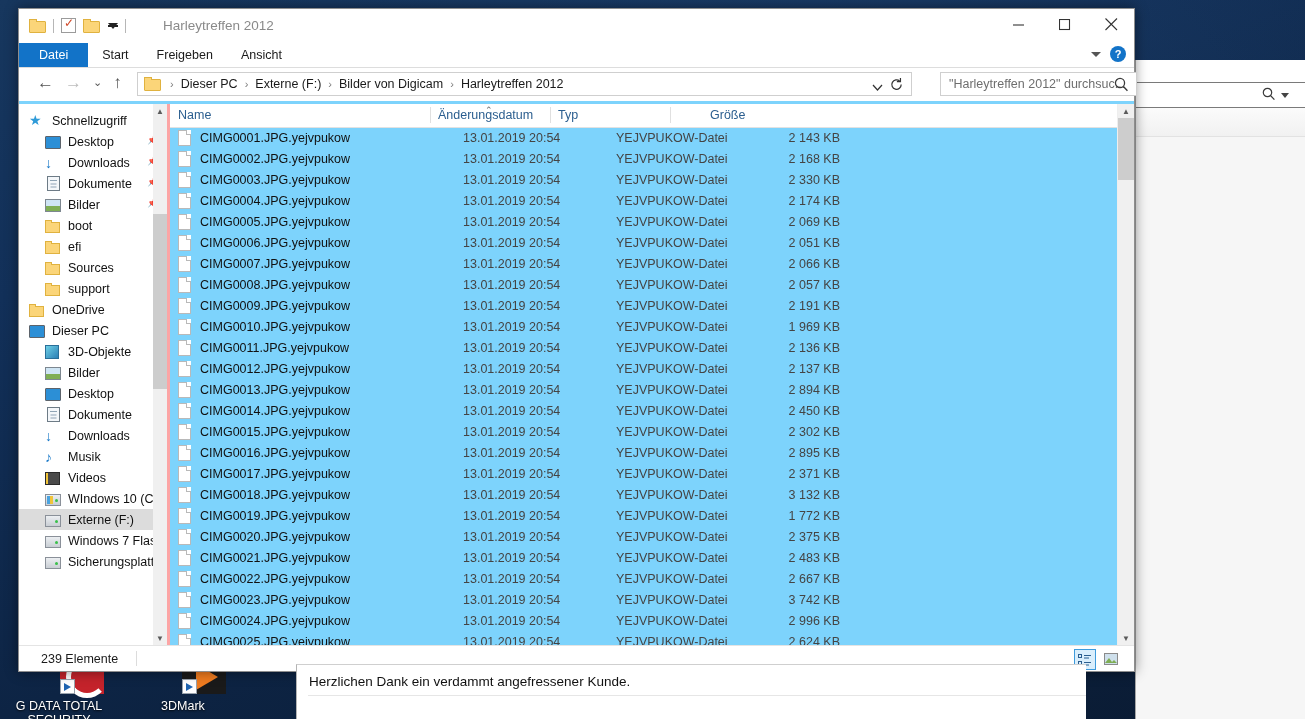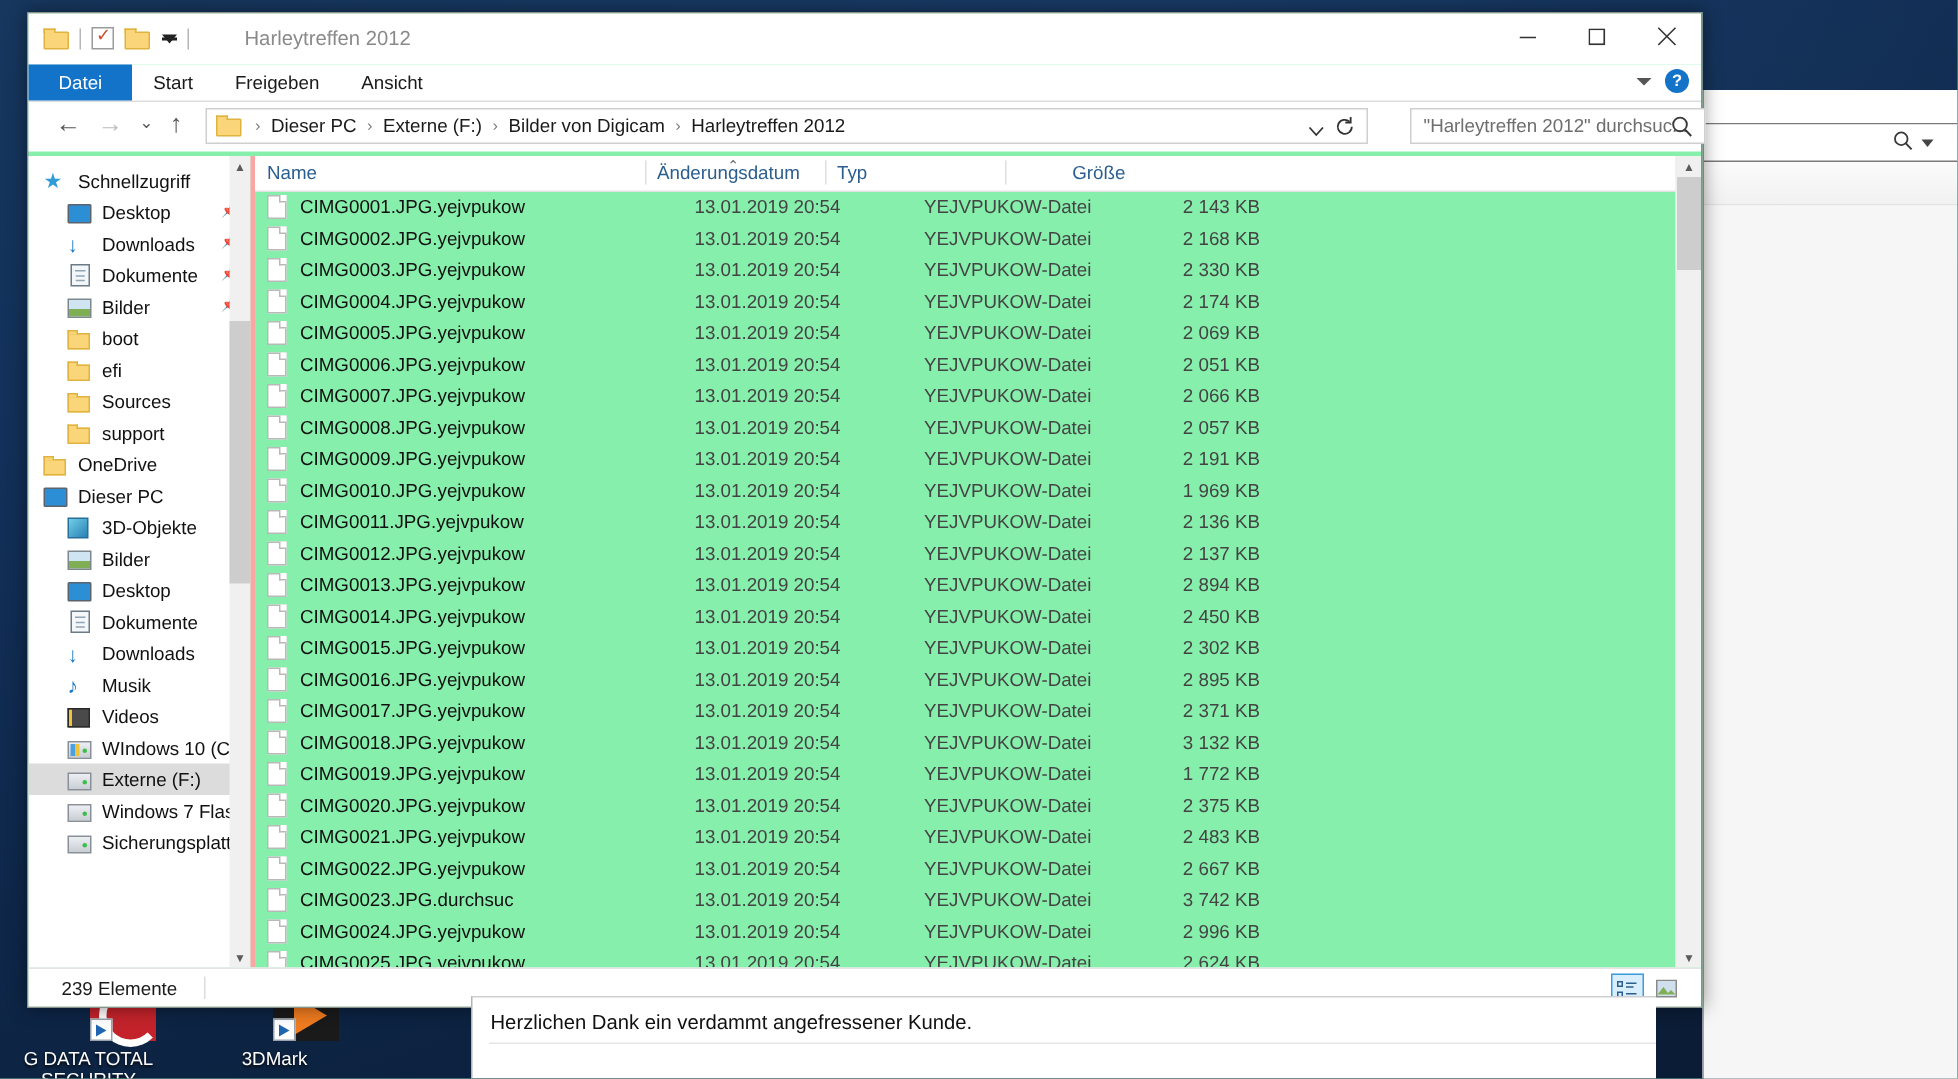--- a/index.html
+++ b/index.html
@@ -27,21 +27,21 @@
     border-left:1px solid #a6a6a6;box-sizing:border-box;}
   #bg-window .bg-row1{height:22px;border-bottom:1px solid #7a7a7a;background:#fff;}
   #bg-window .bg-searchrow{height:24px;border-bottom:1px solid #7a7a7a;background:#fff;position:relative;}
   #bg-window .bg-searchrow .mag{position:absolute;right:28px;top:3px;}
   #bg-window .bg-searchrow .caret{position:absolute;right:16px;top:10px;width:0;height:0;
     border-left:4px solid transparent;border-right:4px solid transparent;border-top:5px solid #444;}
   #bg-window .bg-head{height:28px;background:linear-gradient(#fbfbfb,#f1f1f1);border-bottom:1px solid #e2e2e2;}
   #bg-window .bg-body{background:#f6f6f6;height:585px;}
 
   
-  #explorer{position:absolute;left:18px;top:8px;width:1117px;height:664px;background:#86efac;
+  #explorer{position:absolute;left:18px;top:8px;width:1117px;height:664px;background:#7dd3fc;
     border:1px solid #8e8e8e;box-sizing:border-box;box-shadow:0 0 12px rgba(0,0,0,.45);}
 
   
   #titlebar{height:34px;position:relative;background:#fff;}
   #qat{position:absolute;left:10px;top:9px;display:flex;align-items:center;gap:7px;}
   .sep-v{width:1px;height:14px;background:#b6b6b6;display:inline-block;}
   .folder-ico{width:17px;height:14px;position:relative;display:inline-block;}
   .folder-ico:before{content:"";position:absolute;left:0;top:2px;width:17px;height:12px;
     background:#fbd579;border:1px solid #e0b23f;box-sizing:border-box;border-radius:0 1px 1px 1px;}
   .folder-ico:after{content:"";position:absolute;left:0;top:0px;width:8px;height:3px;
@@ -119,21 +119,21 @@
     background:linear-gradient(90deg,#4aa3e0 50%,#f0c43a 50%);}
 
   
   #filelist{flex:1;position:relative;border-left:3px solid #fca5a5;overflow:hidden;}
   #colhead{height:23px;display:flex;border-bottom:1px solid #e2e2e2;font-size:12.5px;color:#2b5e8f;background:#fff;position:relative;}
   .col{position:relative;padding-left:8px;line-height:23px;box-sizing:border-box;}
   .col+.col:before{content:"";position:absolute;left:0;top:3px;height:16px;width:1px;background:#e0e0e0;}
   .c-name{width:260px;}
   .c-date{width:120px;}
   .c-type{width:120px;}
-  .c-size{width:85px;text-align:center;padding-left:40px;}
+  .c-size{width:85px;text-align:left;padding-left:40px;}
   #sortmark{position:absolute;left:315px;top:1px;color:#666;font-size:9px;}
 
   #rows{position:absolute;left:0;top:23px;right:0;bottom:0;overflow:hidden;}
   .row{height:21px;display:flex;align-items:center;font-size:12.5px;color:#111;gap:33px;}
   .rname{width:260px;display:flex;align-items:center;padding-left:8px;box-sizing:border-box;}
   .file-ico{width:13px;height:16px;background:#fff;border:1px solid #b9b9b9;box-sizing:border-box;margin-right:9px;position:relative;flex:0 0 13px;}
   .file-ico:after{content:"";position:absolute;right:-1px;top:-1px;width:5px;height:5px;background:#fff;
     border-left:1px solid #b9b9b9;border-bottom:1px solid #b9b9b9;box-sizing:border-box;}
   .rdate{width:120px;color:#444;}
   .rtype{width:120px;color:#444;}
@@ -149,21 +149,21 @@
   
   #statusbar{position:absolute;left:0;right:0;bottom:0;height:25px;border-top:1px solid #e4e4e4;
     background:#fff;font-size:12.5px;color:#1a1a1a;display:flex;align-items:center;}
   #status-text{padding-left:22px;}
   #status-sep{width:1px;height:15px;background:#dcdcdc;margin-left:18px;}
   #viewbtns{position:absolute;right:12px;top:3px;display:flex;gap:4px;}
   .vbtn{width:20px;height:19px;border:1px solid transparent;display:flex;align-items:center;justify-content:center;}
   .vbtn.active{border-color:#3e9bdc;background:#d9eefc;}
 
   
-  #bottom-app{position:absolute;left:314px;top:664px;width:790px;height:55px;background:#fff;
+  #bottom-app{position:absolute;left:296px;top:664px;width:790px;height:55px;background:#fff;
     border-left:1px solid #b4b4b4;border-top:1px solid #cfcfcf;box-sizing:border-box;}
   #bottom-app .txt{padding:9px 0 0 12px;font-size:13.5px;color:#111;}
   #bottom-app .ruleline{position:absolute;left:11px;top:30px;right:0;height:1px;background:#e6e6e6;}
 </style>
 </head>
 <body>
 
 <div id="desktop">
   <div id="desktop-vignette"></div>
 </div>
@@ -645,21 +645,21 @@
               <span class="file-ico"></span>
               <span>CIMG0022.JPG.yejvpukow</span>
             </div>
             <div class="rdate">13.01.2019 20:54</div>
             <div class="rtype">YEJVPUKOW-Datei</div>
             <div class="rsize">2 667 KB</div>
           </div>
           <div class="row">
             <div class="rname">
               <span class="file-ico"></span>
-              <span>CIMG0023.JPG.durchsuc</span>
+              <span>CIMG0023.JPG.yejvpukow</span>
             </div>
             <div class="rdate">13.01.2019 20:54</div>
             <div class="rtype">YEJVPUKOW-Datei</div>
             <div class="rsize">3 742 KB</div>
           </div>
           <div class="row">
             <div class="rname">
               <span class="file-ico"></span>
               <span>CIMG0024.JPG.yejvpukow</span>
             </div>

